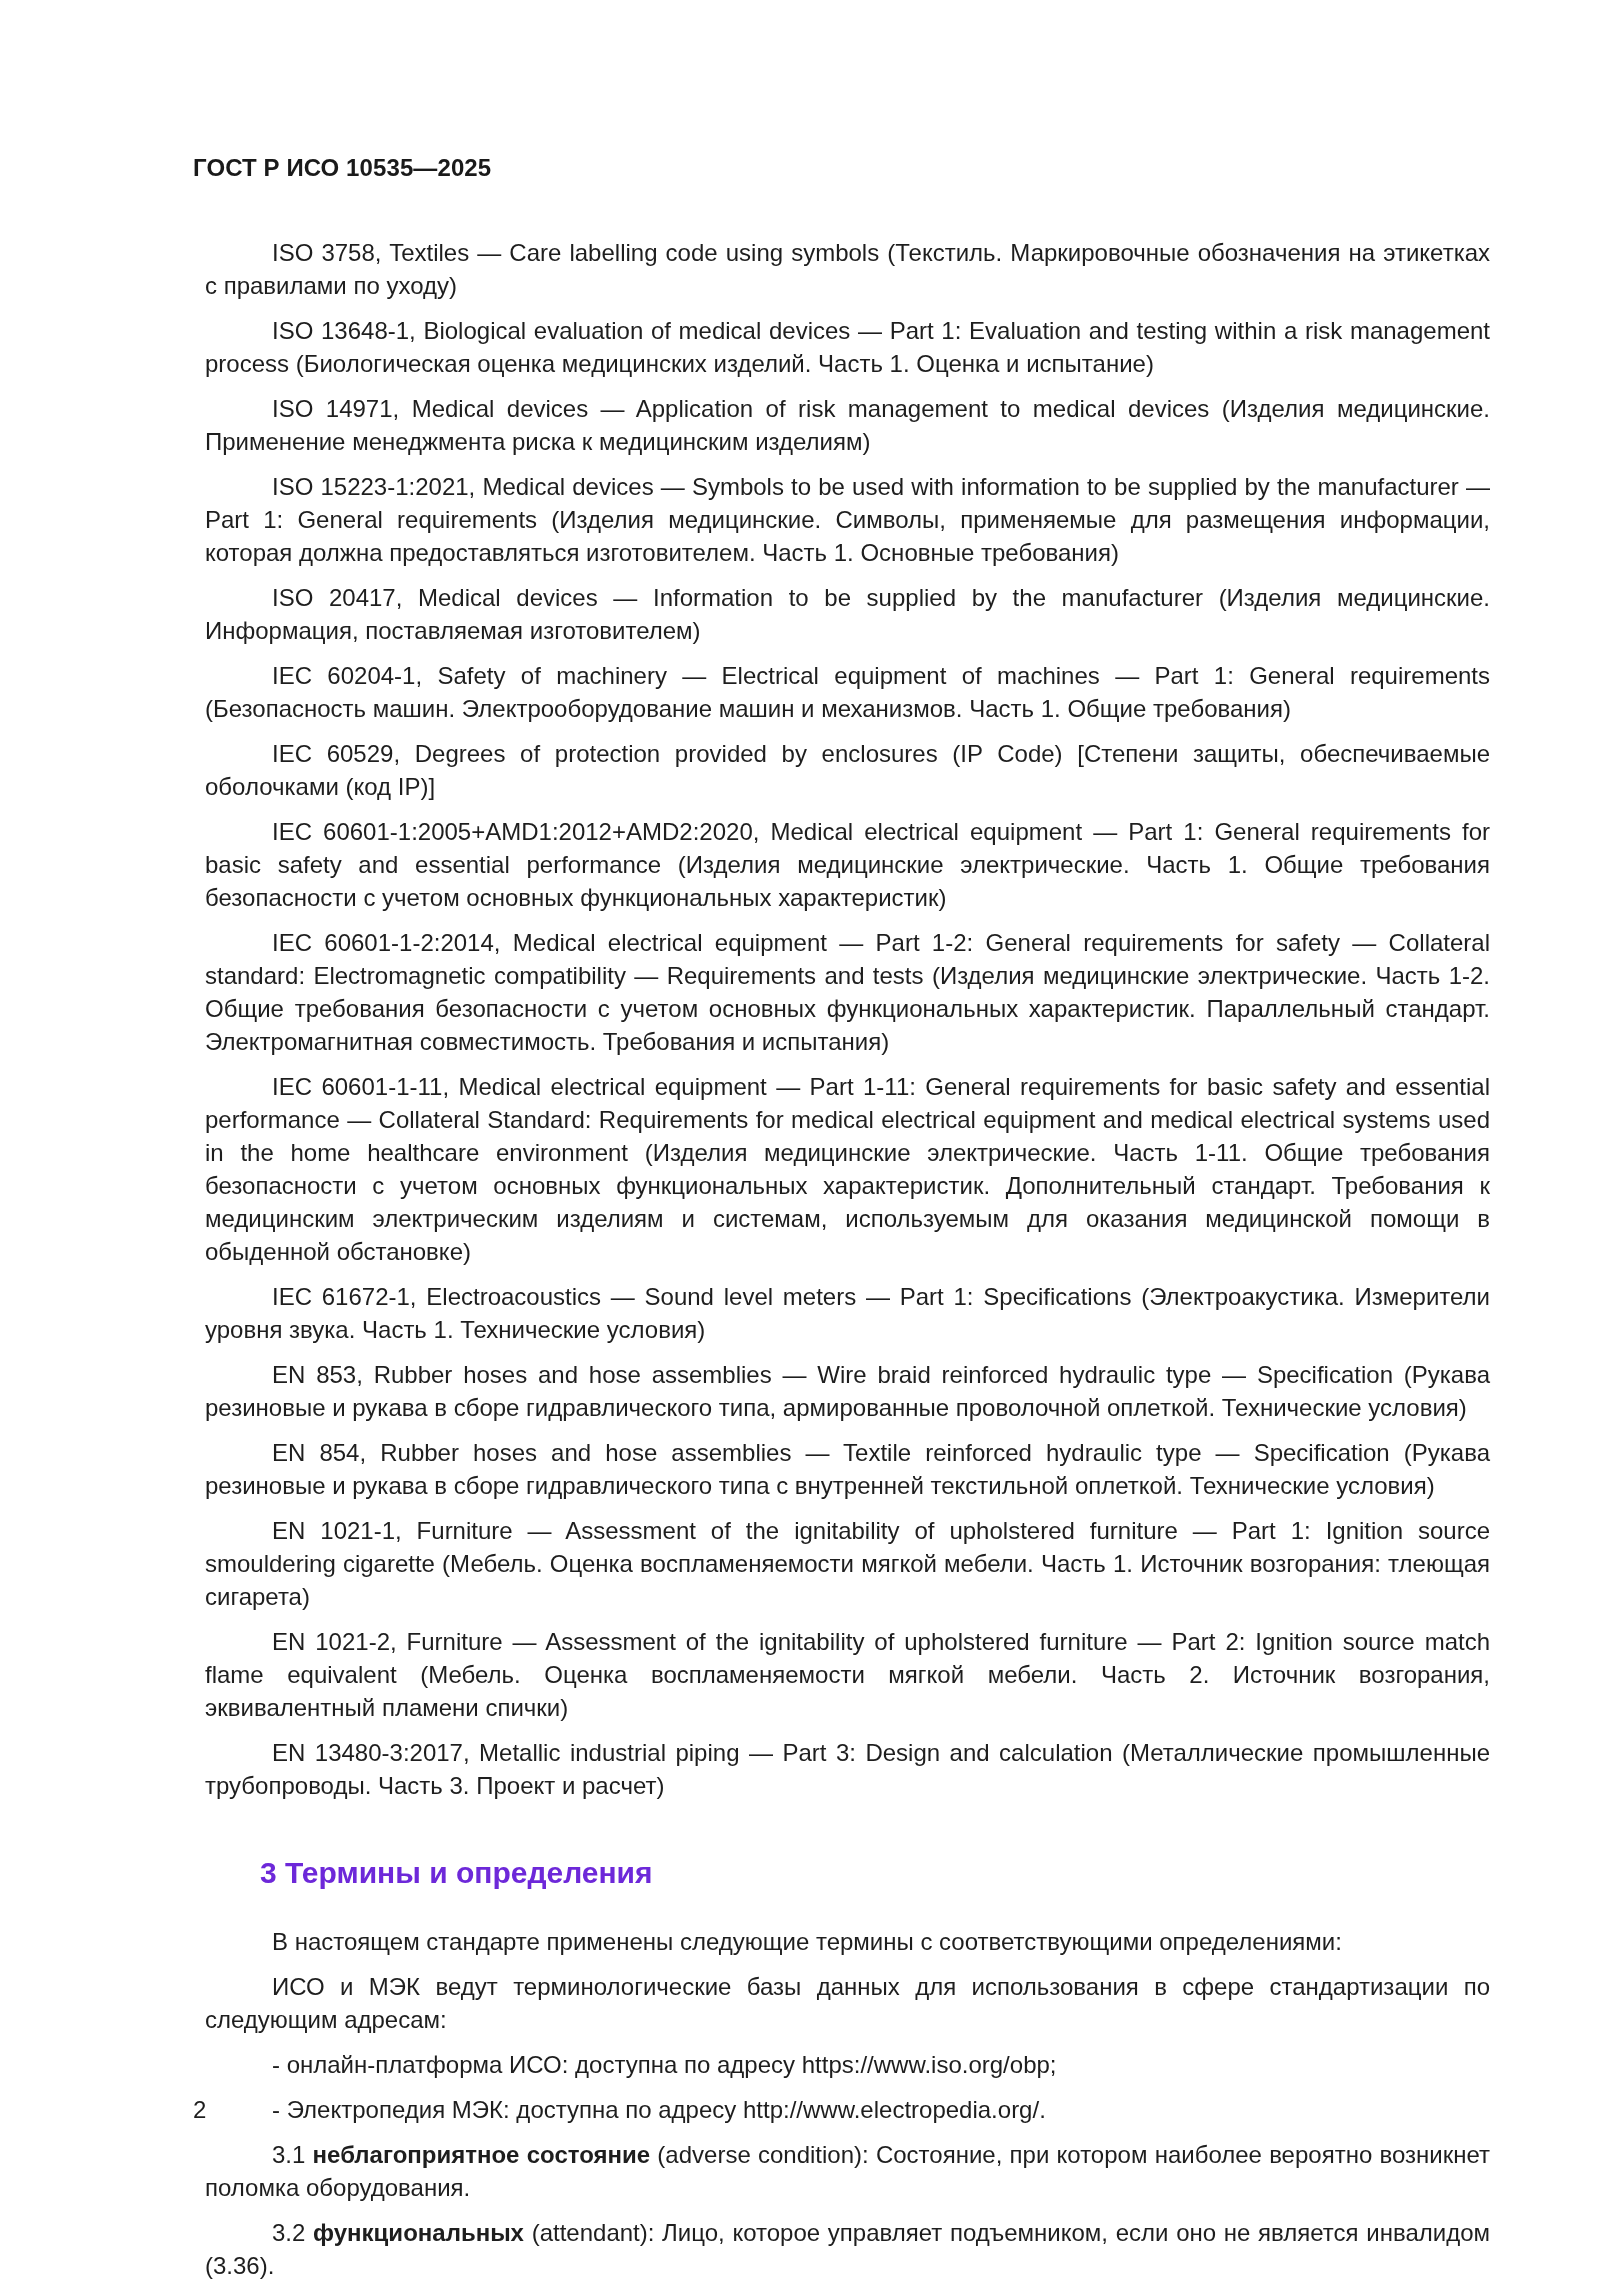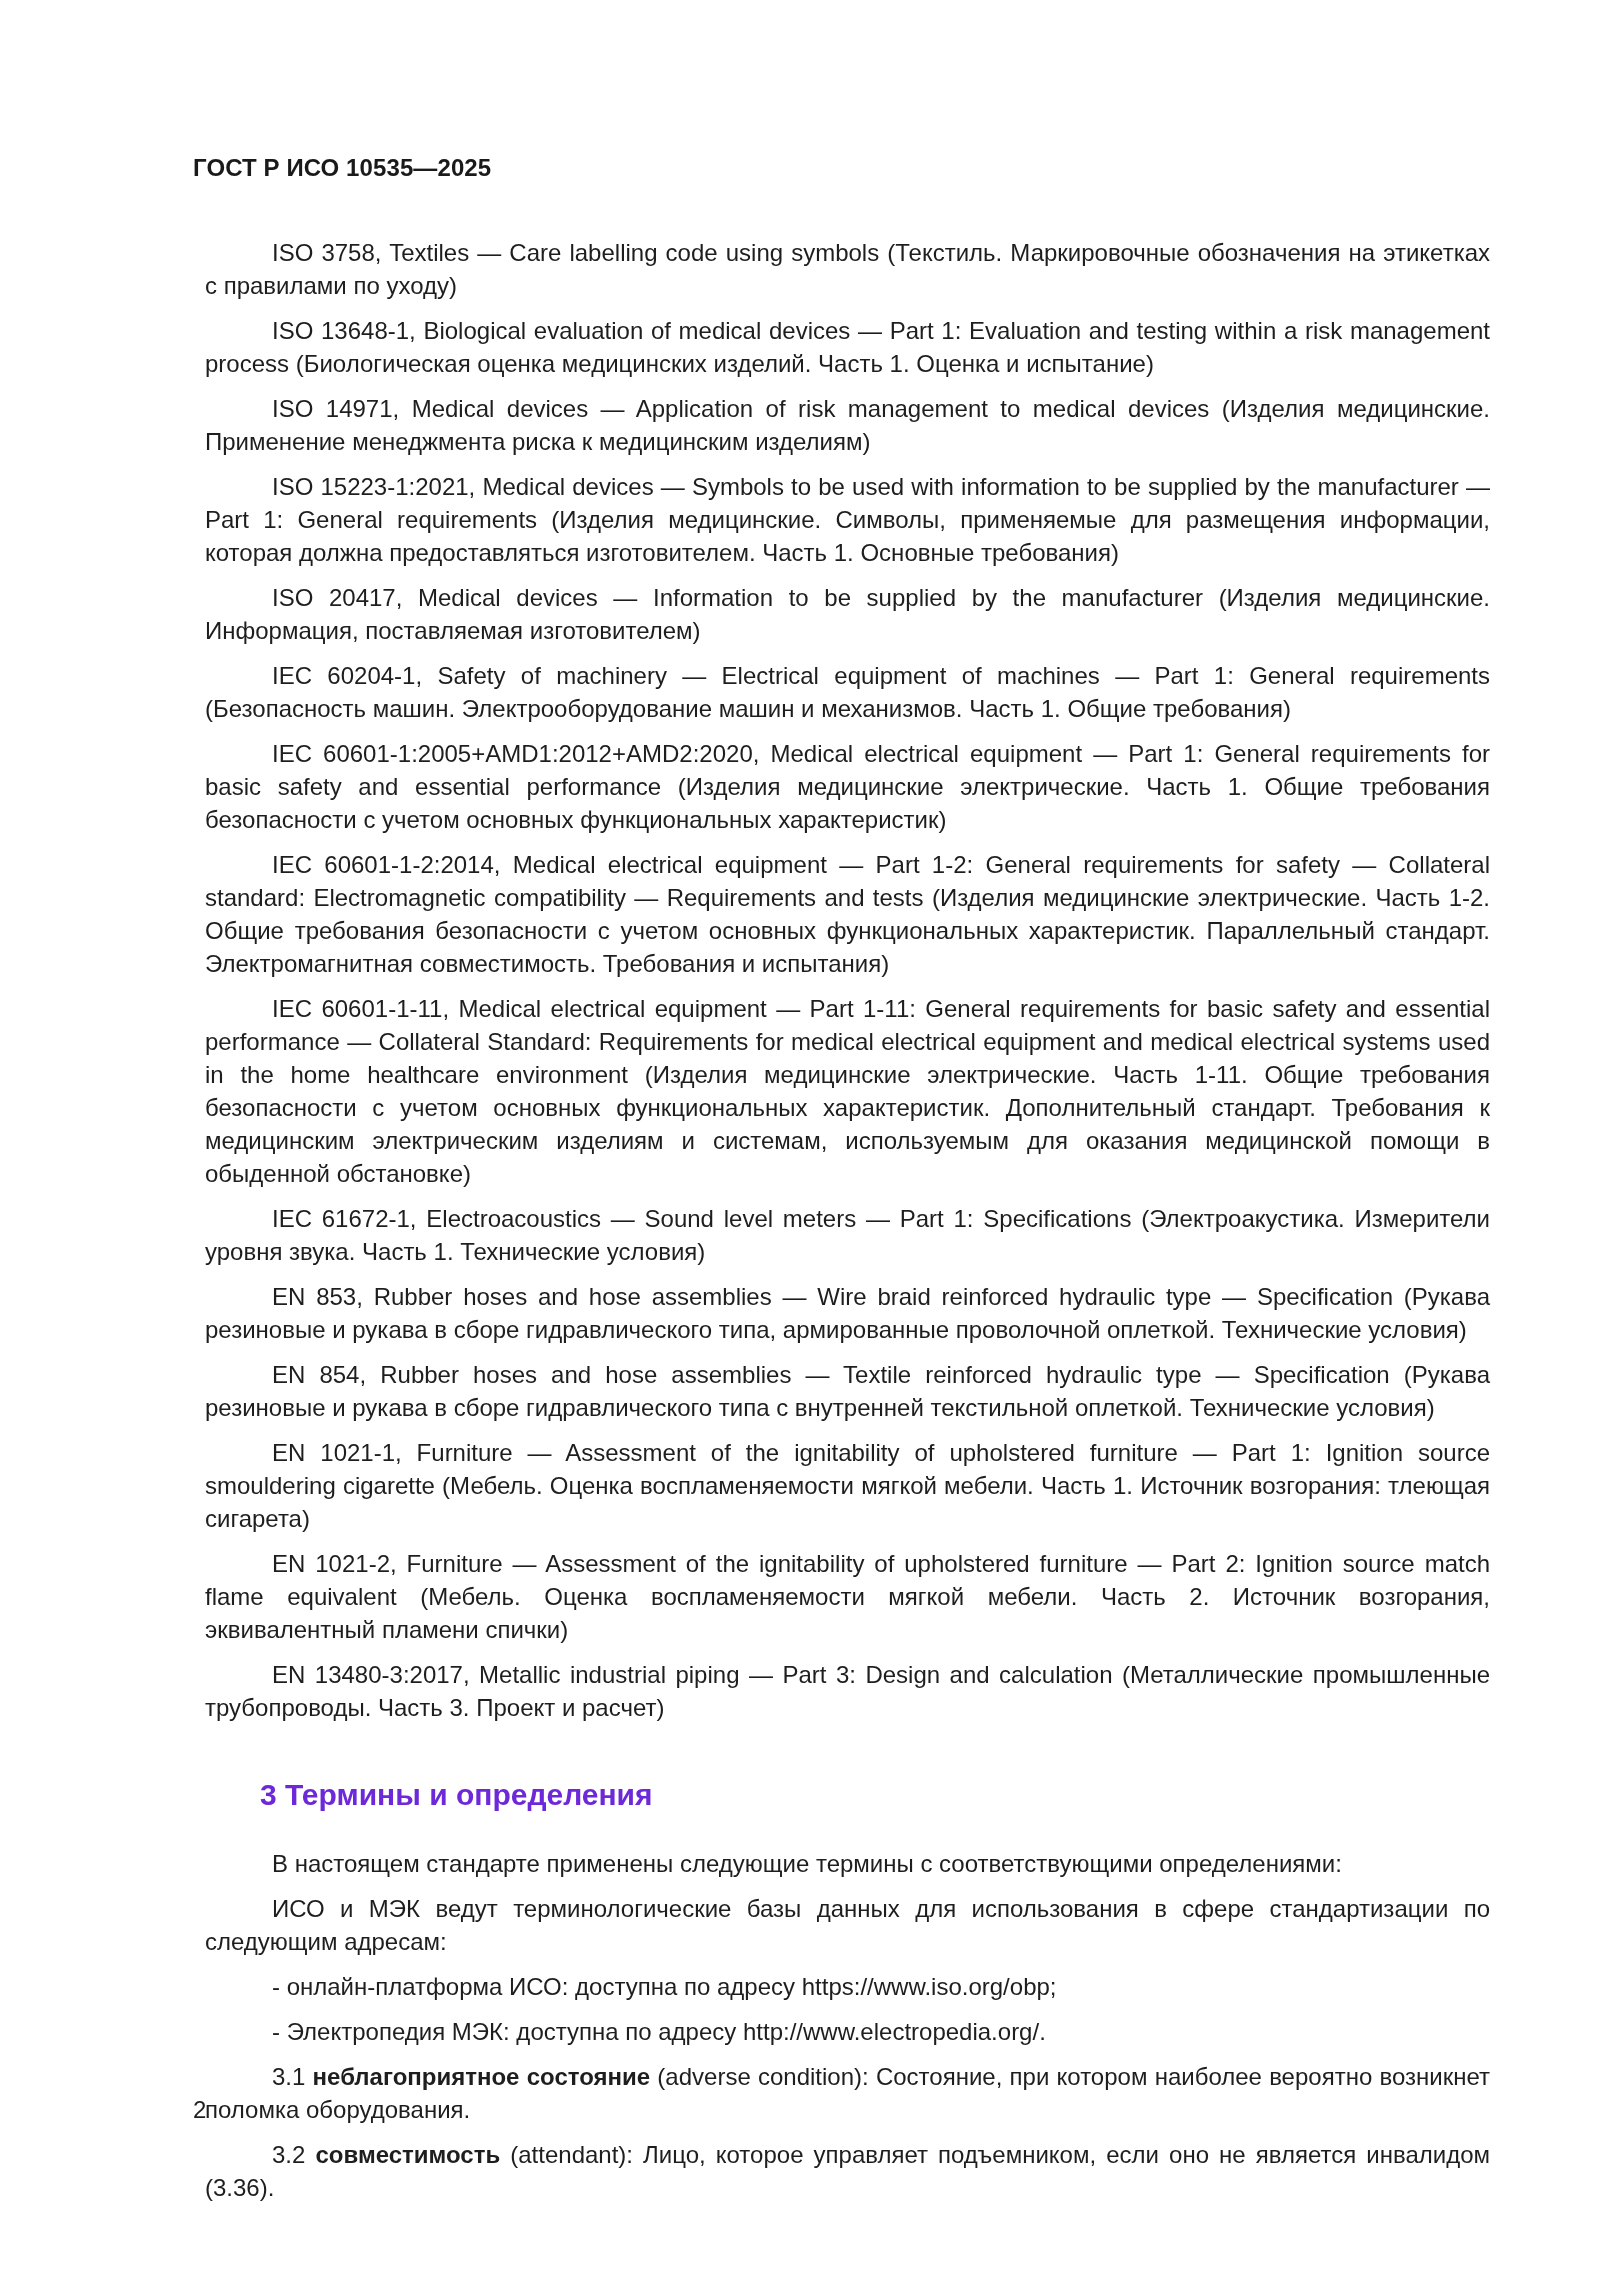--- a/index.html
+++ b/index.html
@@ -26,20 +26,21 @@
 
   <div class="body-text">
 
     <div class="refs-block">
       <p class="para">ISO 3758, Textiles — Care labelling code using symbols (Текстиль. Маркировочные обозначения на этикетках с правилами по уходу)</p>
       <p class="para">ISO 13648-1, Biological evaluation of medical devices — Part 1: Evaluation and testing within a risk management process (Биологическая оценка медицинских изделий. Часть 1. Оценка и испытание)</p>
       <p class="para">ISO 14971, Medical devices — Application of risk management to medical devices (Изделия медицин­ские. Применение менеджмента риска к медицинским изделиям)</p>
       <p class="para">ISO 15223-1:2021, Medical devices — Symbols to be used with information to be supplied by the manufacturer — Part 1: General requirements (Изделия медицинские. Символы, применяемые для разме­щения информации, которая должна предоставляться изготовителем. Часть 1. Основные требования)</p>
       <p class="para">ISO 20417, Medical devices — Information to be supplied by the manufacturer (Изделия медицинские. Информация, поставляемая изготовителем)</p>
       <p class="para">IEC 60204-1, Safety of machinery — Electrical equipment of machines — Part 1: General requirements (Безопасность машин. Электрооборудование машин и механизмов. Часть 1. Общие требования)</p>
+      <p class="para">IEC 60529, Degrees of protection provided by enclosures (IP Code) [Степени защиты, обеспечивае­мые оболочками (код IP)]</p>
       <p class="para">IEC 60601-1:2005+AMD1:2012+AMD2:2020, Medical electrical equipment — Part 1: General requirements for basic safety and essential performance (Изделия медицинские электрические. Часть 1. Общие требования безопасности с учетом основных функциональных характеристик)</p>
       <p class="para">IEC 60601-1-2:2014, Medical electrical equipment — Part 1-2: General requirements for safety — Collateral standard: Electromagnetic compatibility — Requirements and tests (Изделия медицинские элек­трические. Часть 1-2. Общие требования безопасности с учетом основных функциональных характери­стик. Параллельный стандарт. Электромагнитная совместимость. Требования и испытания)</p>
       <p class="para">IEC 60601-1-11, Medical electrical equipment — Part 1-11: General requirements for basic safety and essential performance — Collateral Standard: Requirements for medical electrical equipment and medical electrical systems used in the home healthcare environment (Изделия медицинские электрические. Часть 1-11. Общие требования безопасности с учетом основных функциональных характеристик. До­полнительный стандарт. Требования к медицинским электрическим изделиям и системам, используе­мым для оказания медицинской помощи в обыденной обстановке)</p>
       <p class="para">IEC 61672-1, Electroacoustics — Sound level meters — Part 1: Specifications (Электроакустика. Из­мерители уровня звука. Часть 1. Технические условия)</p>
       <p class="para">EN 853, Rubber hoses and hose assemblies — Wire braid reinforced hydraulic type — Specification (Рукава резиновые и рукава в сборе гидравлического типа, армированные проволочной оплеткой. Тех­нические условия)</p>
       <p class="para">EN 854, Rubber hoses and hose assemblies — Textile reinforced hydraulic type — Specification (Рука­ва резиновые и рукава в сборе гидравлического типа с внутренней текстильной оплеткой. Технические условия)</p>
       <p class="para">EN 1021-1, Furniture — Assessment of the ignitability of upholstered furniture — Part 1: Ignition source smouldering cigarette (Мебель. Оценка воспламеняемости мягкой мебели. Часть 1. Источник возгора­ния: тлеющая сигарета)</p>
       <p class="para">EN 1021-2, Furniture — Assessment of the ignitability of upholstered furniture — Part 2: Ignition source match flame equivalent (Мебель. Оценка воспламеняемости мягкой мебели. Часть 2. Источник возгора­ния, эквивалентный пламени спички)</p>
       <p class="para">EN 13480-3:2017, Metallic industrial piping — Part 3: Design and calculation (Металлические промыш­ленные трубопроводы. Часть 3. Проект и расчет)</p>
     </div>
@@ -51,20 +52,20 @@
       <p class="para">ИСО и МЭК ведут терминологические базы данных для использования в сфере стандартизации по следующим адресам:</p>
       <p class="para no-just">- онлайн-платформа ИСО: доступна по адресу https://www.iso.org/obp;</p>
       <p class="para no-just">- Электропедия МЭК: доступна по адресу http://www.electropedia.org/.</p>
 
       <p class="para">
         <span>3.1</span>
         <span class="term">неблагоприятное состояние</span><span> (adverse condition): Состояние, при котором наиболее вероятно возникнет поломка оборудования.</span>
       </p>
       <p class="para">
         <span>3.2</span>
-        <span class="term">совместимость</span><span> (attendant): Лицо, которое управляет подъемником, если оно не является инвалидом (3.36).</span>
+        <span class="term">функциональных</span><span> (attendant): Лицо, которое управляет подъемником, если оно не является инвалидом (3.36).</span>
       </p>
     </div>
   </div>
 
   <div class="page-number">2</div>
 </div>
 
 
 </body></html>

